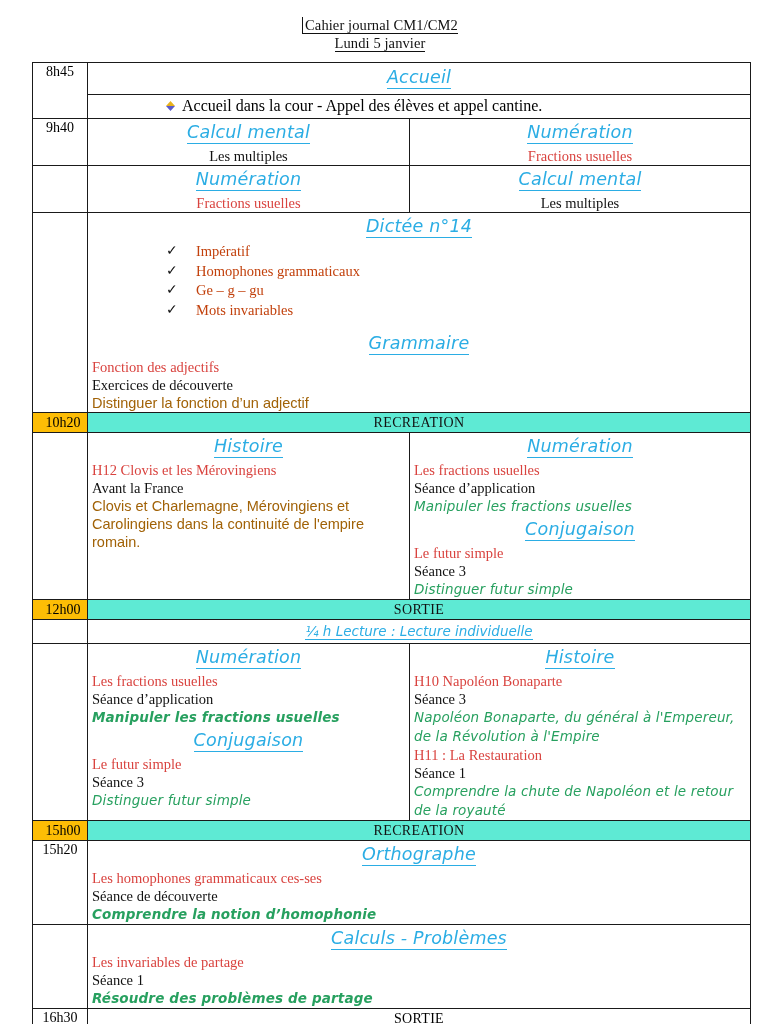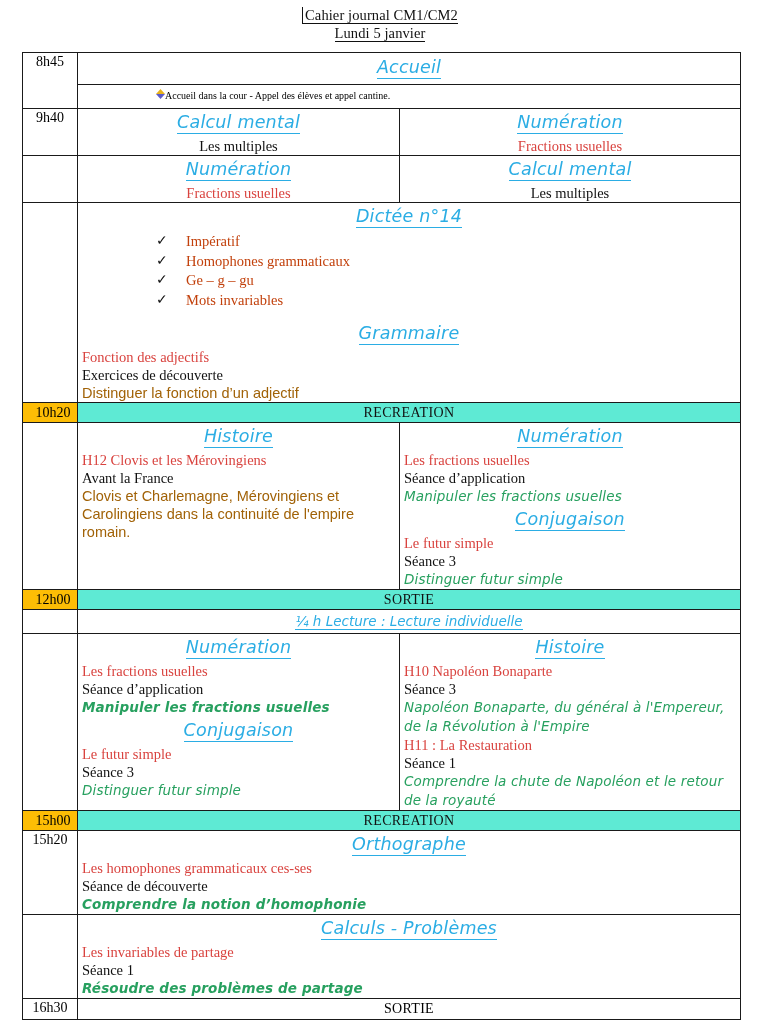--- a/index.html
+++ b/index.html
@@ -14,21 +14,21 @@
     font-family: "Liberation Serif", serif;
     color: #000000;
     -webkit-font-smoothing: antialiased;
   }
 
   .page {
     position: relative;
     width: 760px;
     height: 1024px;
     box-sizing: border-box;
-    padding: 0;
+    padding: 10px;
     overflow: hidden;
   }
 
   
   .doc-header {
     text-align: center;
     padding-top: 6px;
   }
   .doc-title,
   .doc-subtitle {
@@ -144,23 +144,24 @@
     font-size: 14px;
     line-height: 20px;
     padding: 1px 0;
     letter-spacing: .3px;
   }
 
   
   .bullet-line {
     display: flex;
     align-items: baseline;
+    gap: 7px;
     padding: 1px 0 3px 78px;
     font-family: "Liberation Serif", serif;
-    font-size: 10px;
+    font-size: 16px;
     line-height: 19px;
   }
   .wing-bullet {
     display: inline-block;
     width: 9px;
     height: 11px;
     position: relative;
     flex: 0 0 auto;
     transform: translateY(1px);
   }

